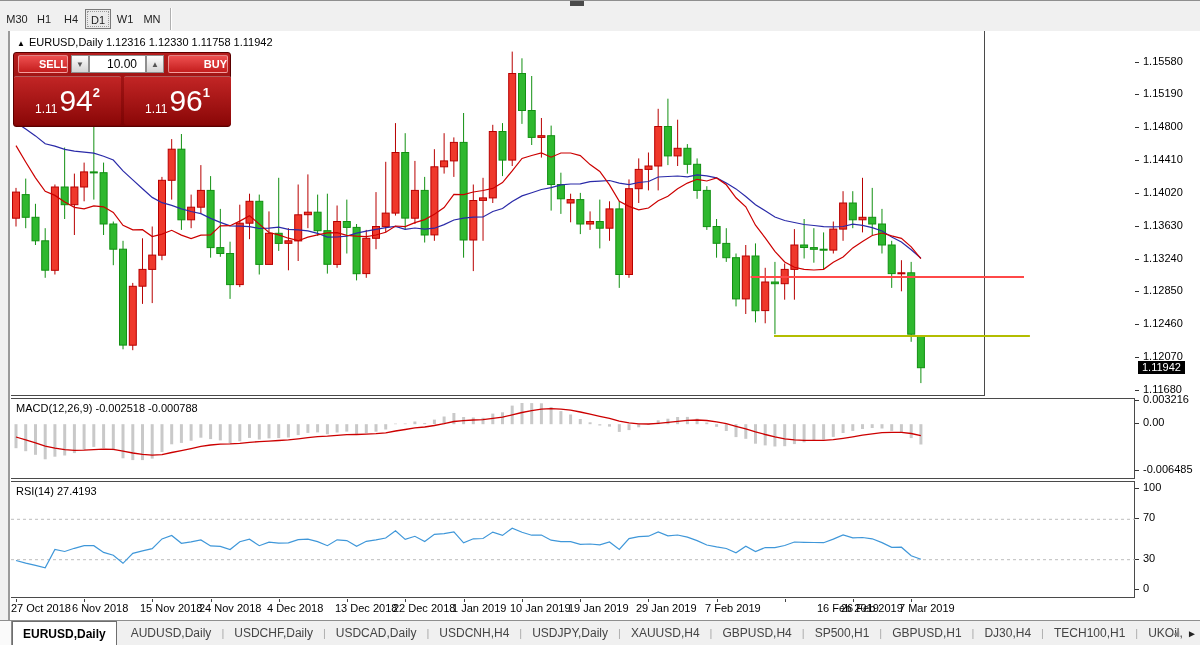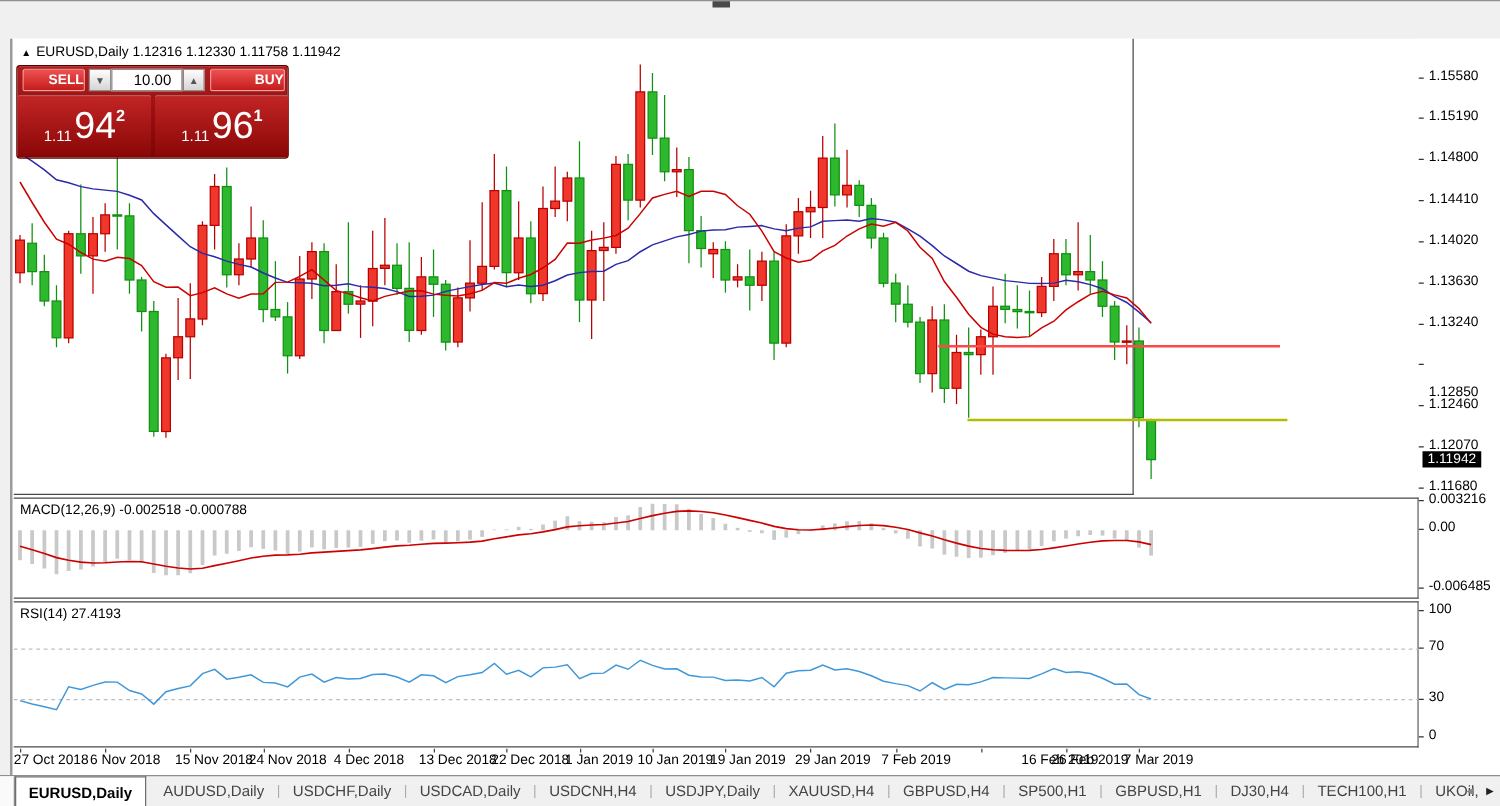--- a/index.html
+++ b/index.html
@@ -13,21 +13,21 @@
 
   
   .toolbar { position:absolute; left:0; top:7px; width:1200px; height:24px; background:#f0f0f0; }
   .tf-btn { position:absolute; top:2px; height:20px; width:26px; text-align:center; line-height:20px; color:#222; cursor:default; }
   .tf-btn.active { background:#eaeaea; border:1px solid #7a7a7a; outline:1px dotted #9a9a9a; outline-offset:-3px; }
   .toolbar-sep { position:absolute; left:170px; top:1px; width:2px; height:22px; border-left:1px solid #b0b0b0; border-right:1px solid #fff; }
 
   
   .chart-window { position:absolute; left:8px; top:31px; width:1192px; height:589px; background:#fff; border-left:2px solid #9a9a9a; box-shadow:inset 1px 0 0 #ffffff; }
   .panel { position:absolute; left:1px; background:#fff; border-right:1px solid #4a4a4a; }
-  .panel-main { top:0; width:896px; height:365px; border-bottom:1px solid #4a4a4a; }
+  .panel-main { top:0; width:974px; height:365px; border-bottom:1px solid #4a4a4a; }
   .panel-macd { top:367px; width:1124px; height:81px; border-top:1px solid #4a4a4a; border-bottom:1px solid #4a4a4a; }
   .panel-rsi  { top:450px; width:1124px; height:117px; border-top:1px solid #4a4a4a; border-bottom:1px solid #4a4a4a; }
   .panel svg { position:absolute; left:0; top:0; }
 
   .chart-header { position:absolute; left:6px; top:5px; color:#000; white-space:nowrap; z-index:5; }
   .chart-header .tri { font-size:8px; margin-right:4px; }
   .ind-label { position:absolute; left:5px; top:3px; color:#000; white-space:nowrap; z-index:5; }
 
   
   .trade-panel { position:absolute; left:2px; top:21px; width:218px; height:75px; z-index:6;
@@ -70,20 +70,31 @@
 </style>
 </head>
 <body>
 
 <div id="root">
 
   <div class="top-strip">
     <div class="frag"></div>
   </div>
 
+  <div class="toolbar">
+    <div id="tf-container">
+        <div class="tf-btn" style="left: 4px;">M30</div>
+        <div class="tf-btn" style="left: 31px;">H1</div>
+        <div class="tf-btn" style="left: 58px;">H4</div>
+        <div class="tf-btn active" style="left: 85px;">D1</div>
+        <div class="tf-btn" style="left: 112px;">W1</div>
+        <div class="tf-btn" style="left: 139px;">MN</div>
+      </div>
+    <div class="toolbar-sep"></div>
+  </div>
 
   <div class="chart-window">
 
     <div class="panel panel-main">
       <svg id="svg-main" width="1124" height="365">
           <line x1="5" y1="156.9" x2="5" y2="195.5" stroke="#b80000" stroke-width="1"></line>
           <rect x="1.5" y="161.1" width="7" height="26.1" fill="#ef382b" stroke="#b80000"></rect>
           <line x1="14.73" y1="147.6" x2="14.73" y2="197.2" stroke="#129012" stroke-width="1"></line>
           <rect x="11.2" y="163.6" width="7" height="22.7" fill="#2eb82e" stroke="#129012"></rect>
           <line x1="24.46" y1="172.8" x2="24.46" y2="214.0" stroke="#129012" stroke-width="1"></line>
@@ -450,21 +461,21 @@
         <div class="axis-tick-label" style="top: 89px;">1.14800</div>
         <div class="axis-dash" style="top: 129px;"></div>
         <div class="axis-tick-label" style="top: 122px;">1.14410</div>
         <div class="axis-dash" style="top: 162px;"></div>
         <div class="axis-tick-label" style="top: 155px;">1.14020</div>
         <div class="axis-dash" style="top: 195px;"></div>
         <div class="axis-tick-label" style="top: 188px;">1.13630</div>
         <div class="axis-dash" style="top: 228px;"></div>
         <div class="axis-tick-label" style="top: 221px;">1.13240</div>
         <div class="axis-dash" style="top: 260px;"></div>
-        <div class="axis-tick-label" style="top: 253px; margin-top: 24px;">1.12850</div>
+        <div class="axis-tick-label" style="top: 253px;">1.12850</div>
         <div class="axis-dash" style="top: 293px;"></div>
         <div class="axis-tick-label" style="top: 286px;">1.12460</div>
         <div class="axis-dash" style="top: 326px;"></div>
         <div class="axis-tick-label" style="top: 319px;">1.12070</div>
         <div class="axis-dash" style="top: 359px;"></div>
         <div class="axis-tick-label" style="top: 352px;">1.11680</div>
         <div class="axis-dash" style="top: 369px;"></div>
         <div class="axis-tick-label" style="top: 362px;">0.003216</div>
         <div class="axis-dash" style="top: 392px;"></div>
         <div class="axis-tick-label" style="top: 385px;">0.00</div>

